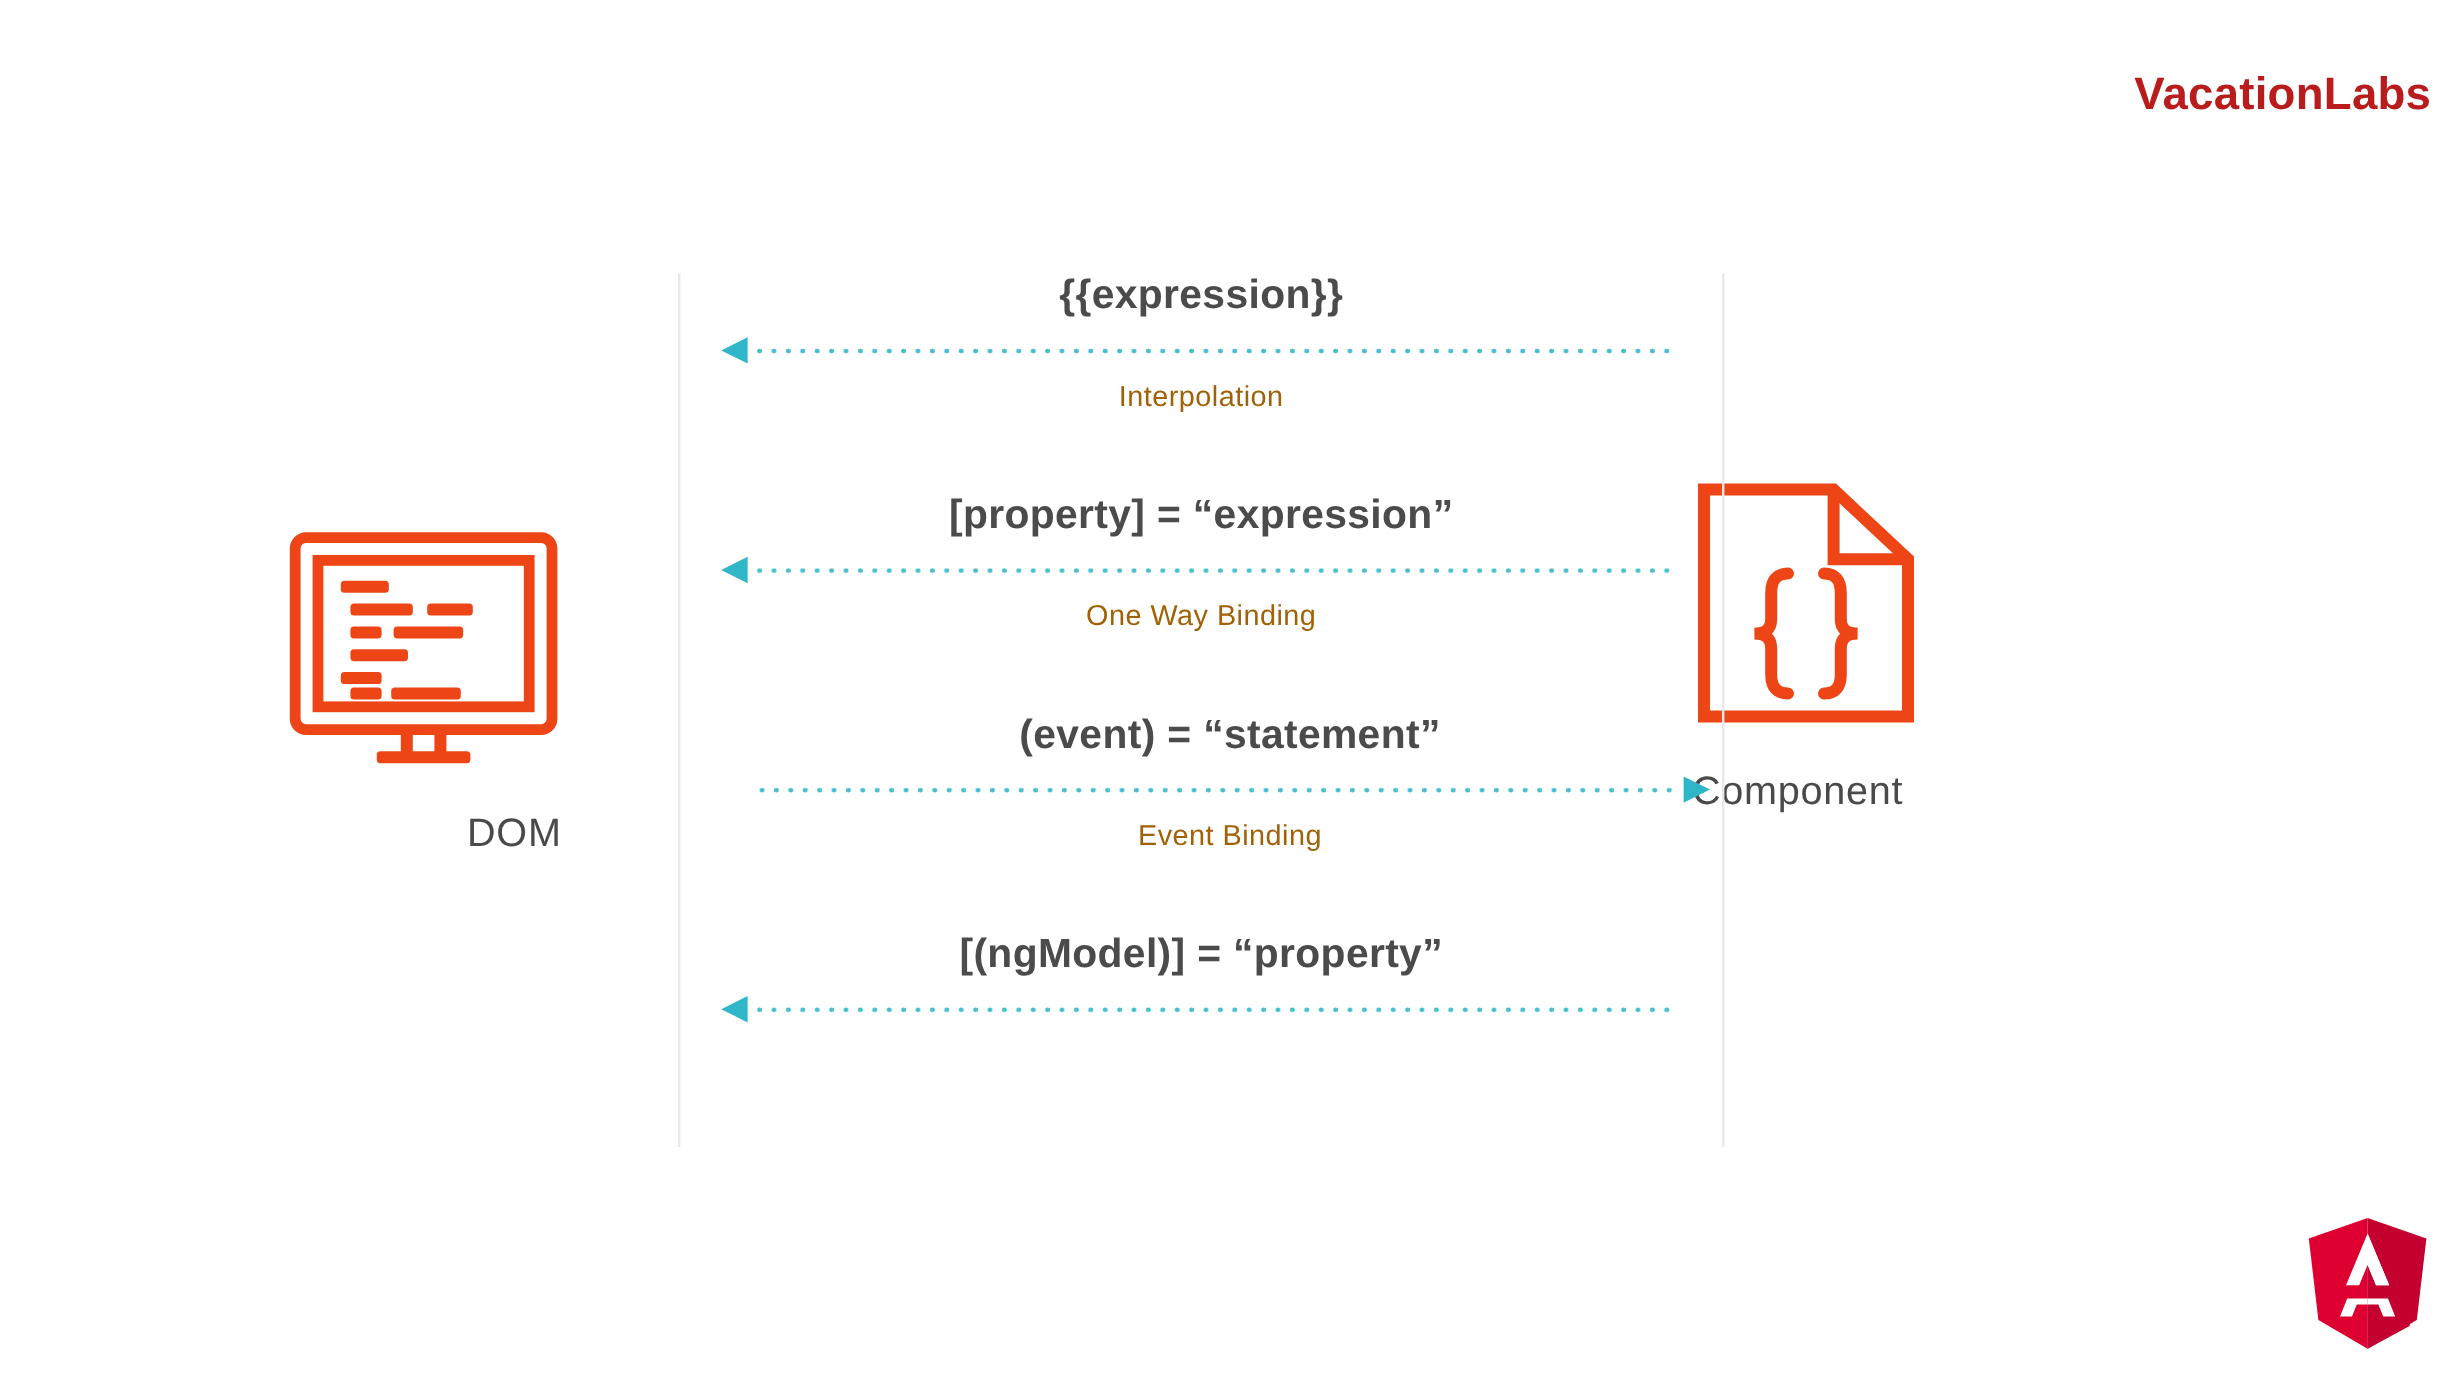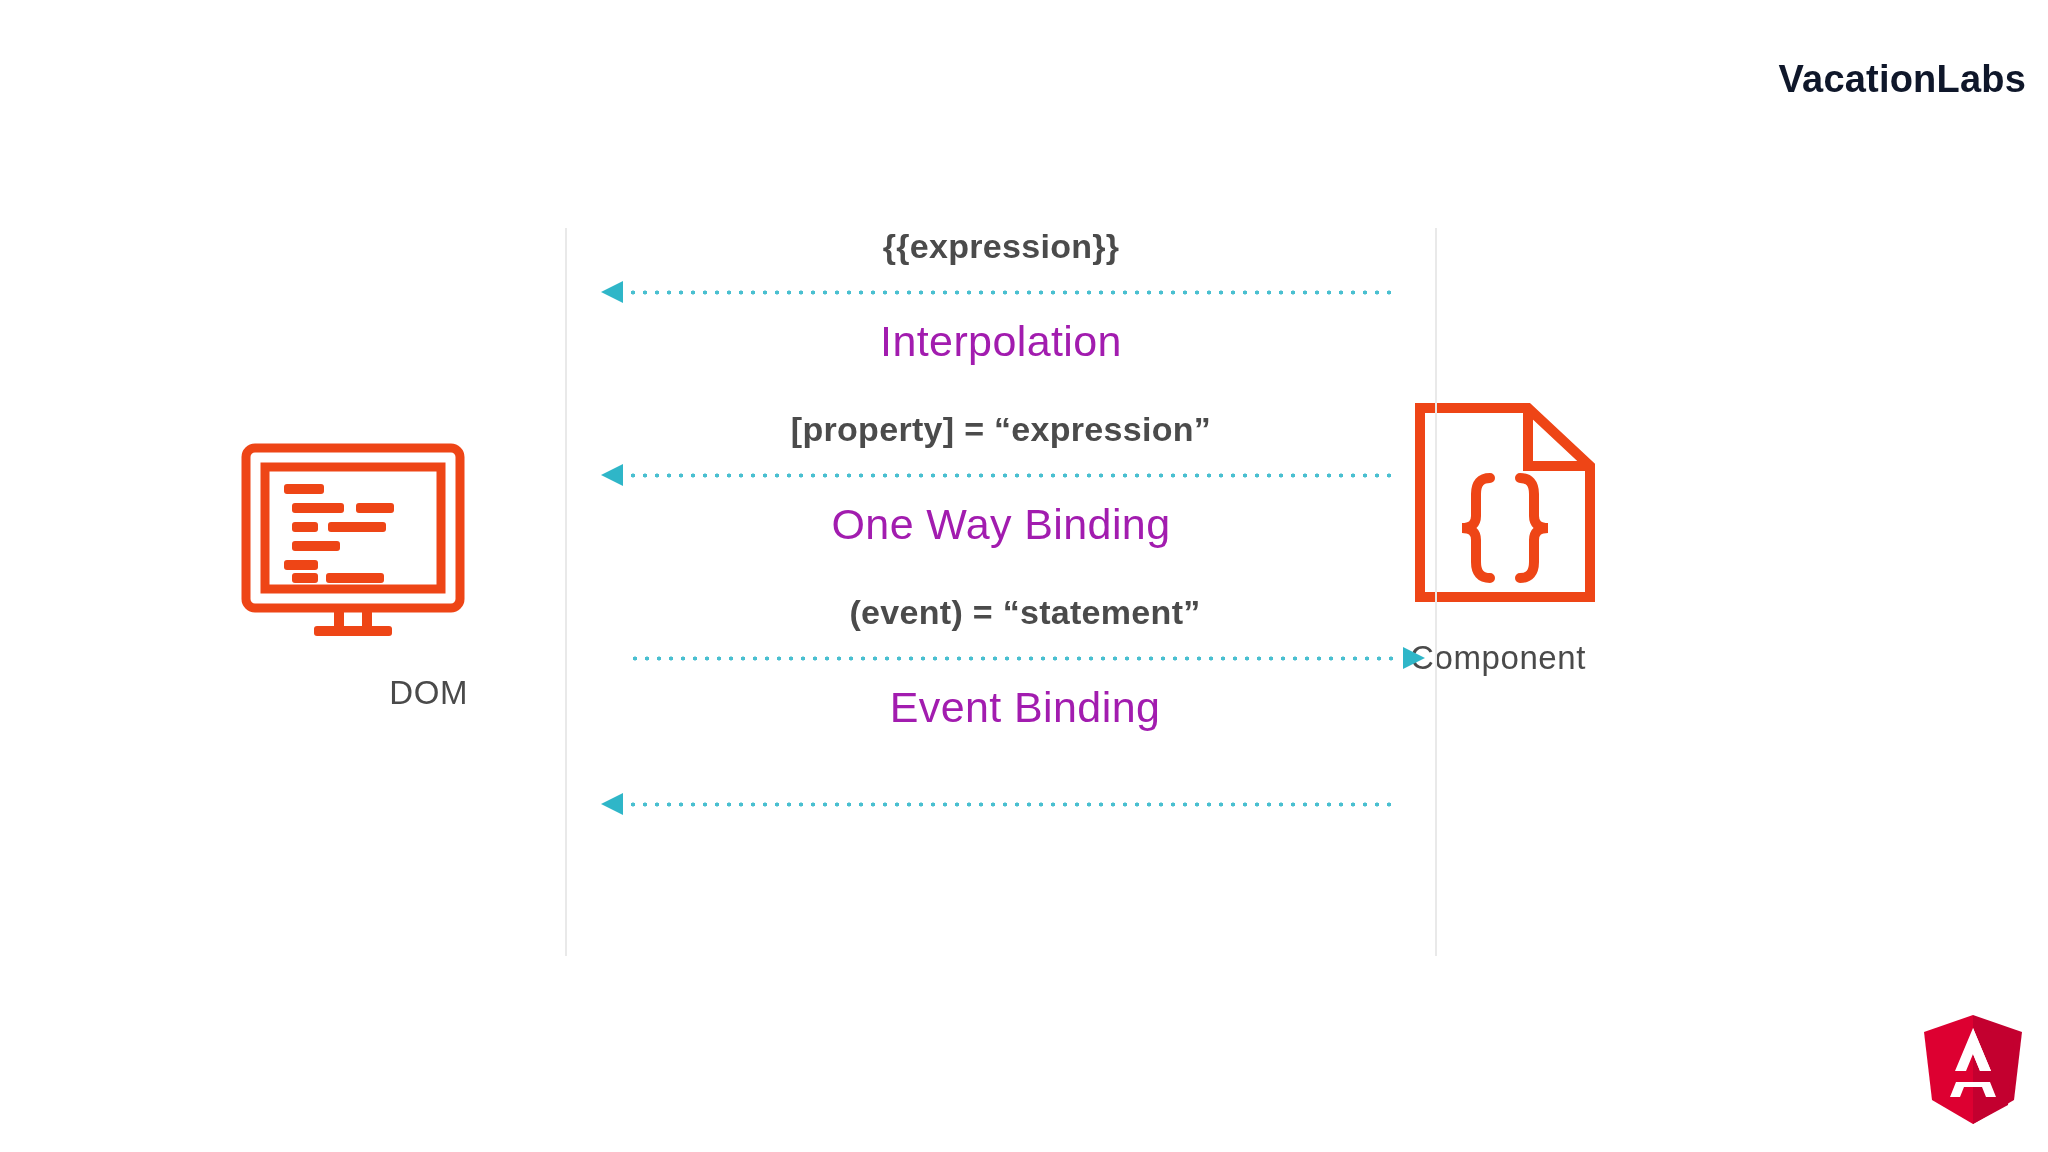--- a/index.html
+++ b/index.html
@@ -21,21 +21,21 @@
   }
 
   
   #brand-logo {
     position: absolute;
     top: 58px;
     right: 22px;
     font-size: 38px;
     font-weight: 700;
     letter-spacing: 0.2px;
-    color: #0f172a;
+    color: #b91c1c;
     white-space: nowrap;
   }
 
   
   #dom-block {
     position: absolute;
     left: 168px;
     top: 440px;
     width: 300px;
     text-align: right;
@@ -86,22 +86,22 @@
   .syntax {
     font-size: 34px;
     font-weight: 700;
     color: #4b4b4b;
     letter-spacing: 0.3px;
     line-height: 1.1;
     white-space: nowrap;
   }
   .binding-name {
     margin-top: 12px;
-    font-size: 43px;
-    color: #a21caf;
+    font-size: 24px;
+    color: #a16207;
     letter-spacing: 0.4px;
     white-space: nowrap;
   }
 
   
   .arrow {
     position: relative;
     height: 26px;
     margin: 14px auto 0 auto;
     width: 800px;
@@ -215,20 +215,21 @@
     <div class="binding-row" style="top:366px;margin-left:24px;">
       <div class="syntax">(event) = “statement”</div>
       <div class="arrow to-right">
         <span class="head"></span>
         <span class="dots"></span>
       </div>
       <div class="binding-name">Event Binding</div>
     </div>
 
     <div class="binding-row" style="top:549px;">
+      <div class="syntax">[(ngModel)] = “property”</div>
       <div class="arrow to-left">
         <span class="head"></span>
         <span class="dots"></span>
       </div>
     </div>
   </div>
 
   <div id="angular-logo">
     <svg width="110" height="116" viewBox="0 0 110 116" xmlns="http://www.w3.org/2000/svg">
       <path d="M55 3 L104 20 L96 88 L55 112 Z" fill="#C3002F"></path>

